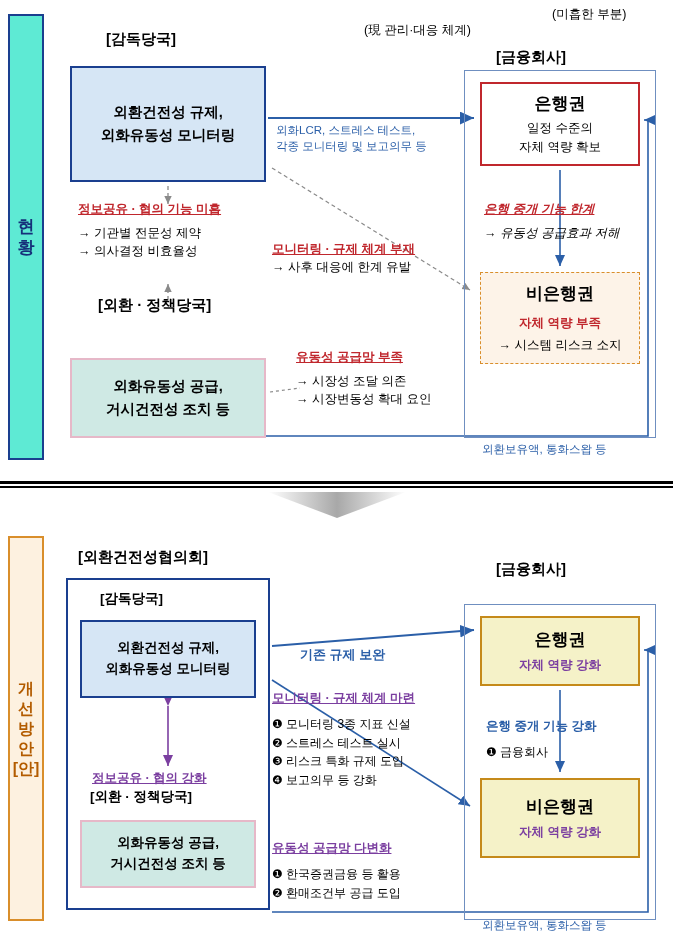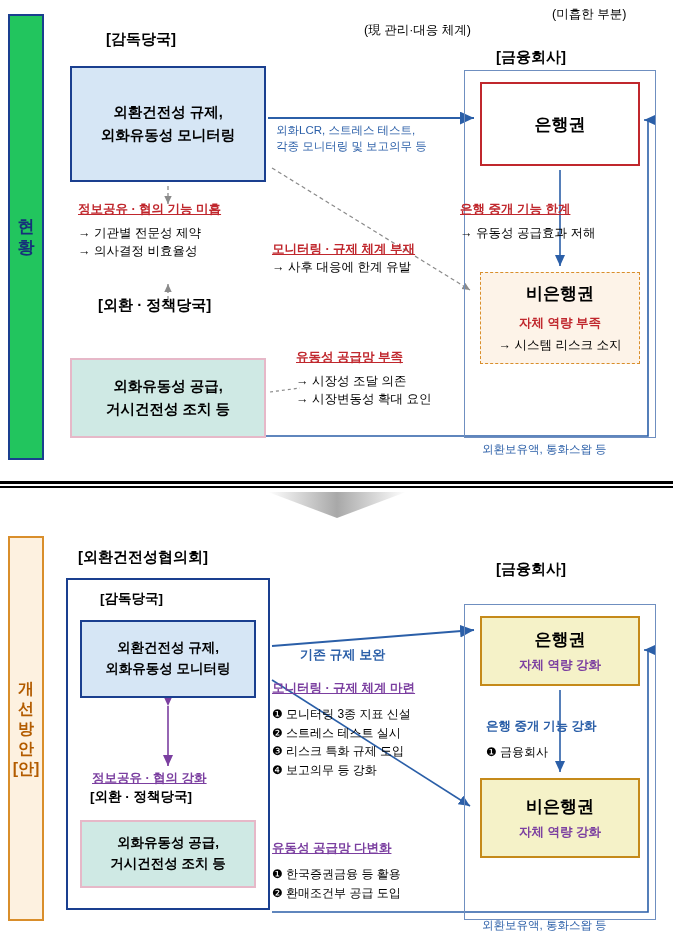--- a/index.html
+++ b/index.html
@@ -21,21 +21,21 @@
   
   .side-label {
     position: absolute;
     display: flex; align-items: center; justify-content: center;
     text-align: center;
     font-weight: bold;
     line-height: 1.25;
   }
   #status-label {
     left: 8px; top: 14px; width: 36px; height: 446px;
-    background: #22c55e; border: 2px solid #1a3f8f;
+    background: #5eead4; border: 2px solid #1a3f8f;
     color: #16307a; font-size: 17px;
   }
   #plan-label {
     left: 8px; top: 16px; width: 36px; height: 385px;
     background: #fdf1e0; border: 2px solid #d98e2b;
     color: #b35c00; font-size: 16px;
   }
   .vtext { writing-mode: horizontal-tb; }
 
   
@@ -205,20 +205,24 @@
     <div>외화유동성 모니터링</div>
   </div>
 
   <div class="box" id="fx-supply-box">
     <div>외화유동성 공급,</div>
     <div>거시건전성 조치 등</div>
   </div>
 
   <div class="box" id="bank-box">
     <div class="box-title">은행권</div>
+    <div class="box-sub">
+      <div>일정 수준의</div>
+      <div>자체 역량 확보</div>
+    </div>
   </div>
 
   <div class="box" id="nonbank-box">
     <div class="box-title">비은행권</div>
     <div class="red-sub" style="margin-top:10px;">자체 역량 부족</div>
     <div class="box-sub">→ 시스템 리스크 소지</div>
   </div>
 
   <div class="blue-note" style="position:absolute; left:276px; top:122px;">
     <div>외화LCR, 스트레스 테스트,</div>
@@ -235,21 +239,21 @@
     <div class="hdr">모니터링 · 규제 체계 부재</div>
     <div class="ln">→ 사후 대응에 한계 유발</div>
   </div>
 
   <div class="note" style="left:296px; top:348px;">
     <div class="hdr">유동성 공급망 부족</div>
     <div class="ln" style="margin-top:6px;">→ 시장성 조달 의존</div>
     <div class="ln">→ 시장변동성 확대 요인</div>
   </div>
 
-  <div class="note" style="left:460px; top:200px;">
+  <div class="note" style="left:484px; top:200px;font-style:italic;">
     <div class="hdr">은행 중개 기능 한계</div>
     <div class="ln" style="margin-top:6px;">→ 유동성 공급효과 저해</div>
   </div>
 
   <div class="footer-note" style="left:482px; top:442px;">외환보유액, 통화스왑 등</div>
 </div>
 
 <div id="divider"></div>
 <div id="divider2"></div>
 
@@ -317,21 +321,21 @@
 
   <div class="box" id="nonbank-box2">
     <div class="box-title">비은행권</div>
     <div class="purple-strong" style="margin-top:6px;">자체 역량 강화</div>
   </div>
 
   <div class="purple-hdr" style="position:absolute; left:92px; top:250px; font-size:12.5px;">정보공유 · 협의 강화</div>
 
   <div class="blue-hdr" style="position:absolute; left:300px; top:126px; font-size:13px;">기존 규제 보완</div>
 
-  <div style="position:absolute; left:272px; top:160px;">
+  <div style="position:absolute; left:272px; top:170px;">
     <div class="purple-hdr" style="font-size:12.5px;">모니터링 · 규제 체계 마련</div>
     <div class="num-list" style="margin-top:8px;">
       <div>❶ 모니터링 3종 지표 신설</div>
       <div>❷ 스트레스 테스트 실시</div>
       <div>❸ 리스크 특화 규제 도입</div>
       <div>❹ 보고의무 등 강화</div>
     </div>
   </div>
 
   <div style="position:absolute; left:272px; top:320px;">

